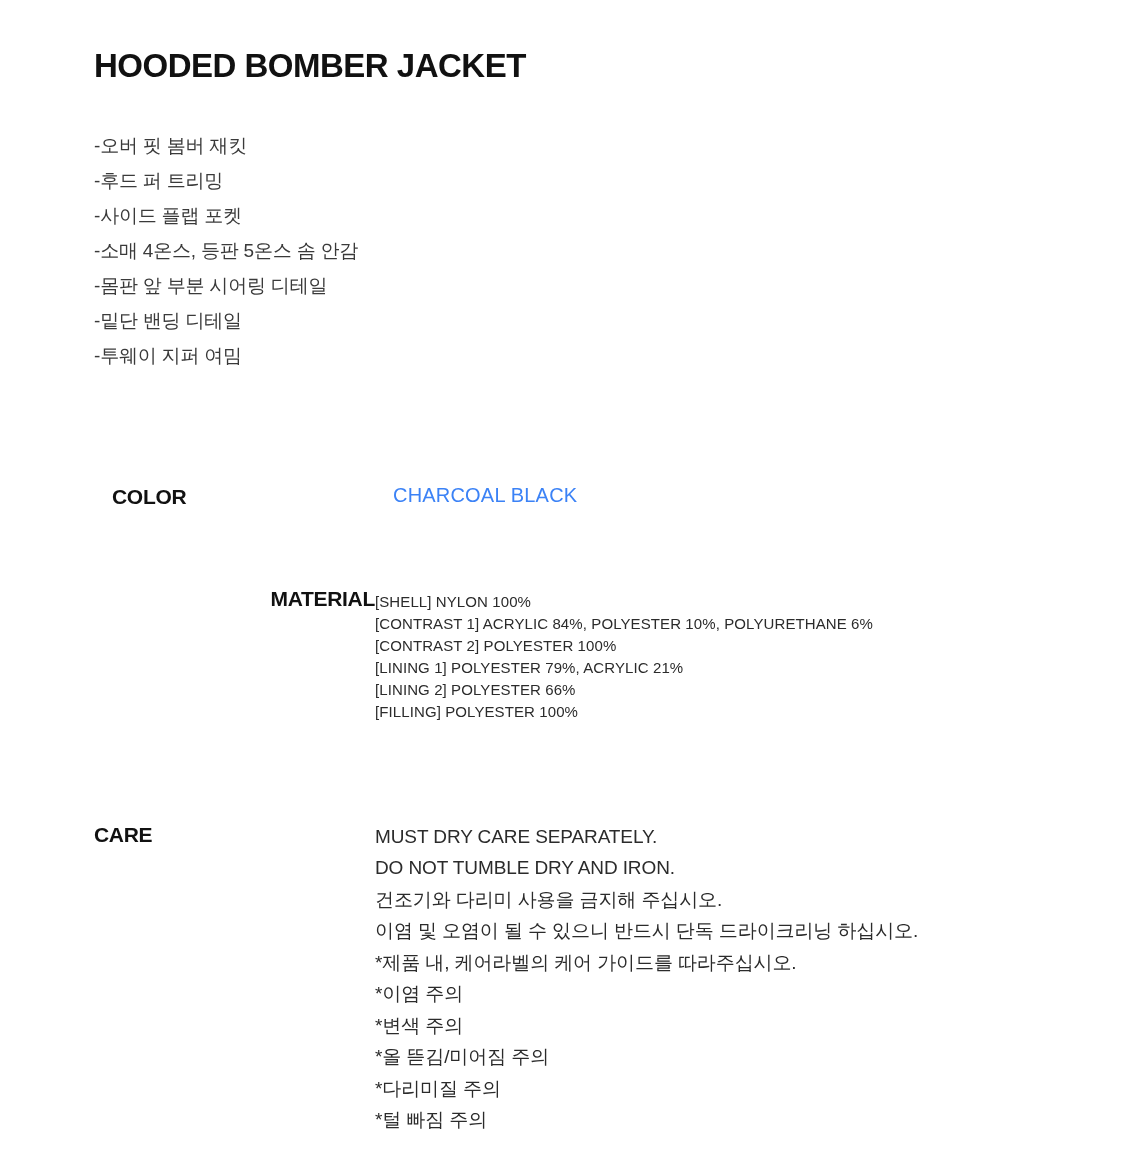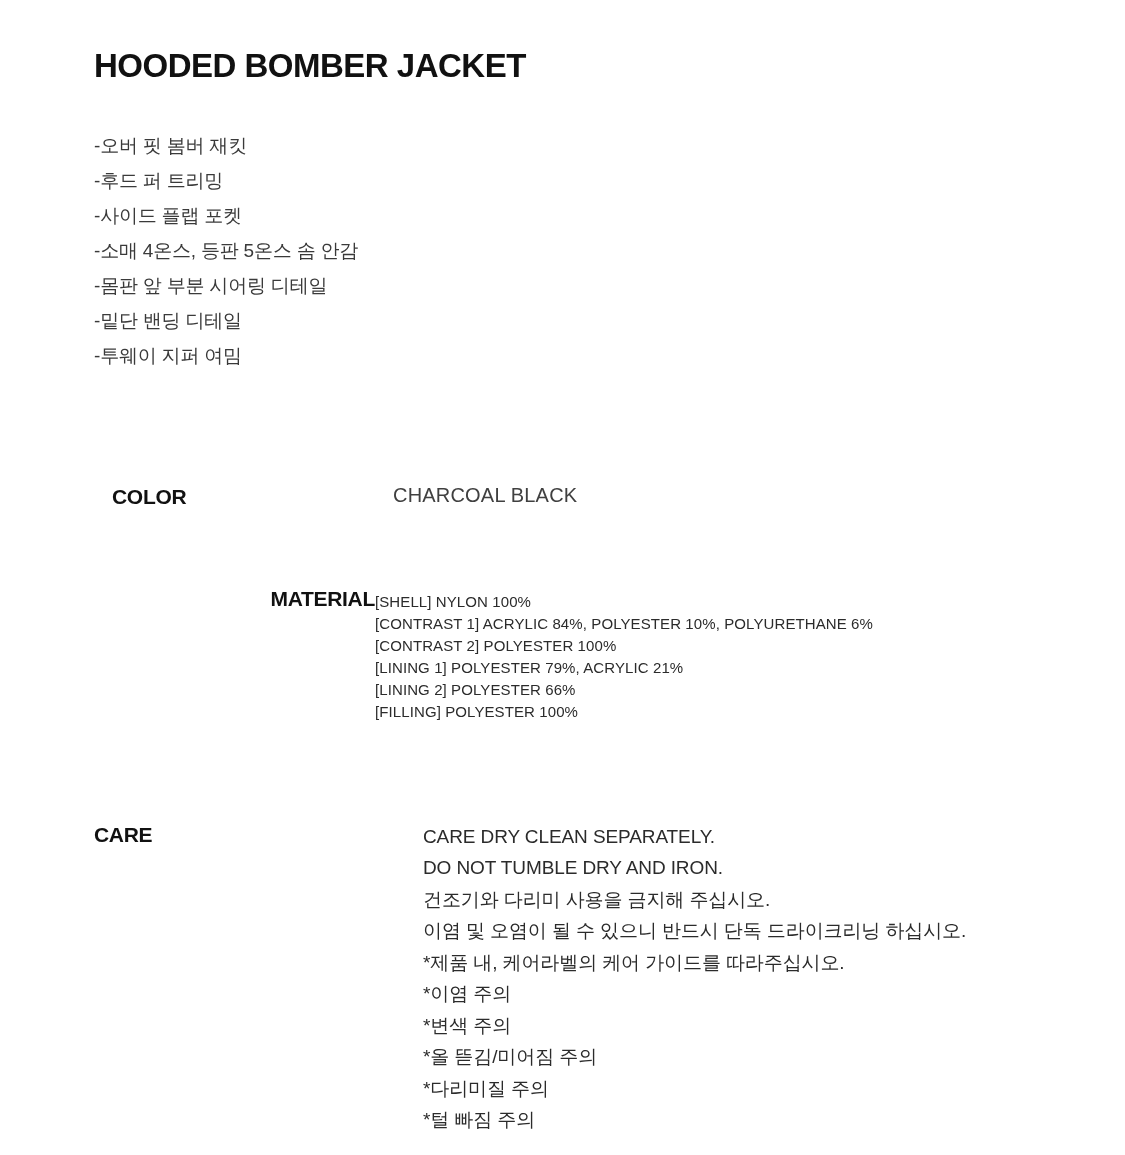--- a/index.html
+++ b/index.html
@@ -58,40 +58,40 @@
   .spec-value {
     flex: 1 1 auto;
   }
 
   
   #color-block { margin-top: 110px; margin-left: 18px; }
   #color-block .spec-label { padding-top: 2px; }
   .color-value {
     font-size: 20px;
     letter-spacing: 0.2px;
-    color: #404040;
+    color: #3b82f6;
     line-height: 1.2;
   }
 
   
   #material-block { margin-top: 78px; }
   #material-block .spec-label { padding-top: 0px; text-align: right; }
   .material-lines {
     padding-top: 4px;
   }
   .material-lines .mat-line {
     font-size: 15px;
     line-height: 22px;
     letter-spacing: 0.1px;
     color: #2b2b2b;
     white-space: pre;
   }
 
   
-  #care-block { margin-top: 98px; gap: 48px; }
+  #care-block { margin-top: 98px; }
   #care-block .spec-label { padding-top: 2px; }
   .care-lines .care-line {
     font-size: 19px;
     line-height: 31.5px;
     letter-spacing: -0.1px;
     color: #2b2b2b;
     white-space: pre;
   }
 </style>
 </head>
@@ -126,21 +126,21 @@
       <div class="mat-line">[CONTRAST 2] POLYESTER 100%</div>
       <div class="mat-line">[LINING 1] POLYESTER 79%, ACRYLIC 21%</div>
       <div class="mat-line">[LINING 2] POLYESTER 66%</div>
       <div class="mat-line">[FILLING] POLYESTER 100%</div>
     </div>
   </div>
 
   <div class="spec-block" id="care-block">
     <div class="spec-label">CARE</div>
     <div class="spec-value care-lines">
-      <div class="care-line">CARE DRY CLEAN SEPARATELY.</div>
+      <div class="care-line">MUST DRY CARE SEPARATELY.</div>
       <div class="care-line">DO NOT TUMBLE DRY AND IRON.</div>
       <div class="care-line">건조기와 다리미 사용을 금지해 주십시오.</div>
       <div class="care-line">이염 및 오염이 될 수 있으니 반드시 단독 드라이크리닝 하십시오.</div>
       <div class="care-line">*제품 내, 케어라벨의 케어 가이드를 따라주십시오.</div>
       <div class="care-line">*이염 주의</div>
       <div class="care-line">*변색 주의</div>
       <div class="care-line">*올 뜯김/미어짐 주의</div>
       <div class="care-line">*다리미질 주의</div>
       <div class="care-line">*털 빠짐 주의</div>
     </div>

